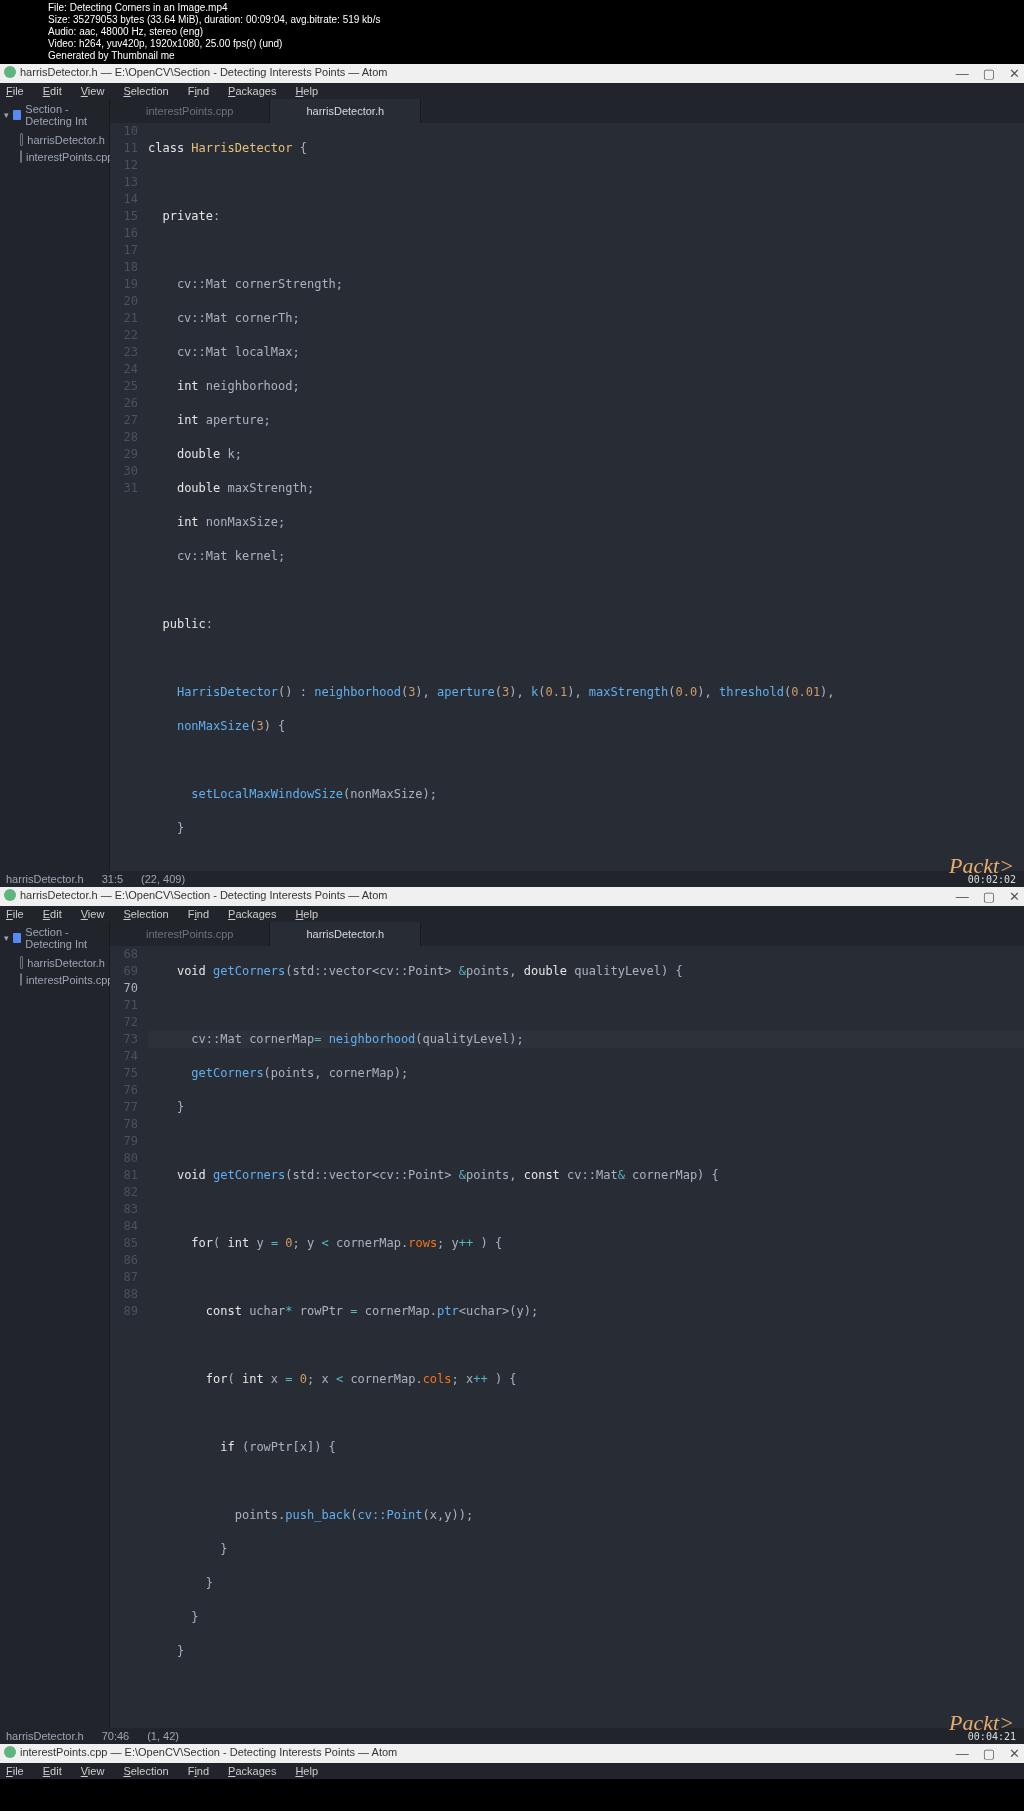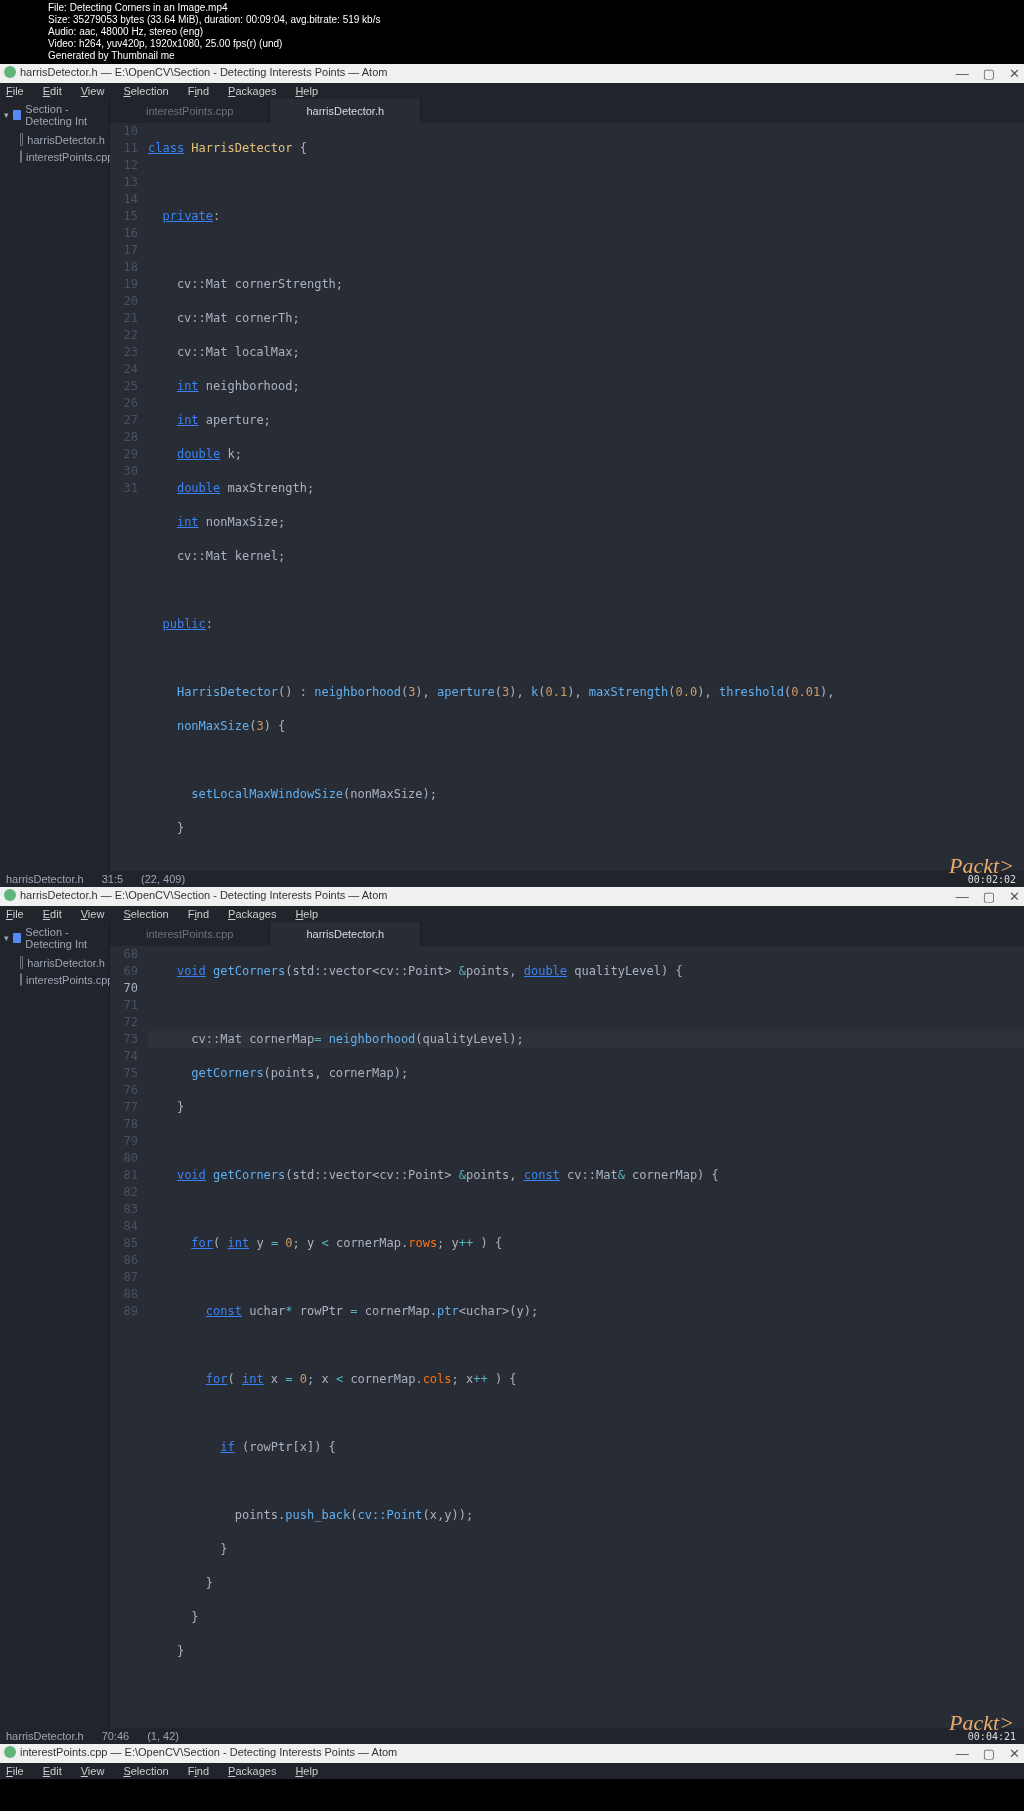--- a/index.html
+++ b/index.html
@@ -23,21 +23,21 @@
 .tree-item .file-ic { width: 11px; height: 13px; border: 1px solid #6b717d; border-radius: 1px; }
 .tab-bar { display: flex; background: #21252b; }
 .tab { padding: 6px 36px; font-size: 11px; color: #6b717d; border-right: 1px solid #181a1f; cursor: pointer; }
 .tab.active { background: #282c34; color: #d7dae0; }
 .editor { display: flex; font-family: Menlo, Consolas, monospace; font-size: 12px; line-height: 17px; }
 .gutter { width: 38px; text-align: right; color: #495162; padding-right: 10px; background: #282c34; }
 .gutter .ln { padding-right: 0; }
 .gutter .ln.hl { color: #abb2bf; }
 .code { flex: 1; white-space: pre; overflow: hidden; }
 .code .line.hl { background: #2c313a; }
-.kw { color: #3b82f6; text-decoration: underline; }
+.kw { color: #e5e5e5; }
 .cls { color: #e5c07b; }
 .fn { color: #61afef; }
 .num { color: #d19a66; }
 .op { color: #56b6c2; }
 .param { color: #f97316; }
 .status-bar { background: #21252b; color: #9da5b4; font-size: 11px; padding: 2px 6px; display: flex; gap: 18px; position: relative; }
 .packt { position: absolute; right: 10px; bottom: 8px; color: #fdba74; font-family: serif; font-size: 22px; font-style: italic; opacity: 0.9; }
 .timestamp { position: absolute; right: 8px; bottom: 2px; color: #ddd; font-size: 10px; font-family: monospace; }
 .main-area { flex: 1; display: flex; flex-direction: column; }
 </style>

